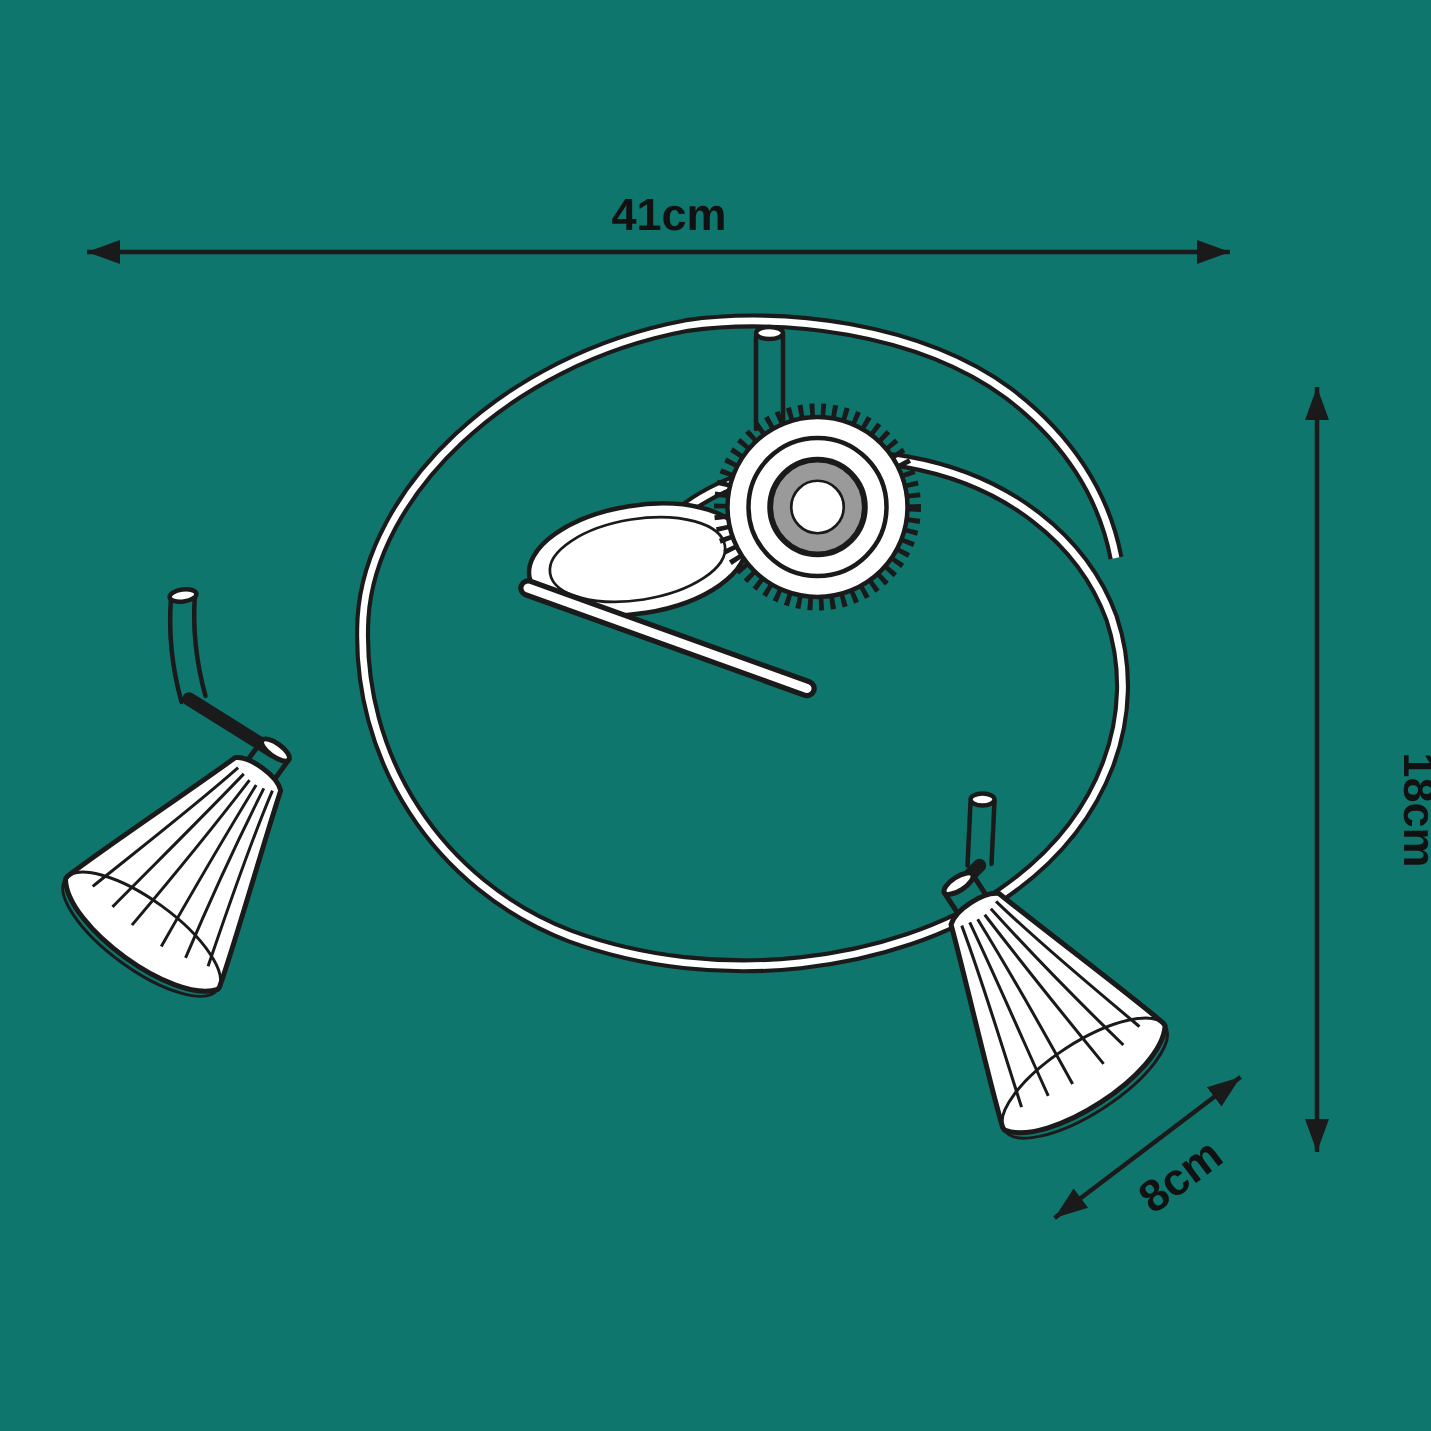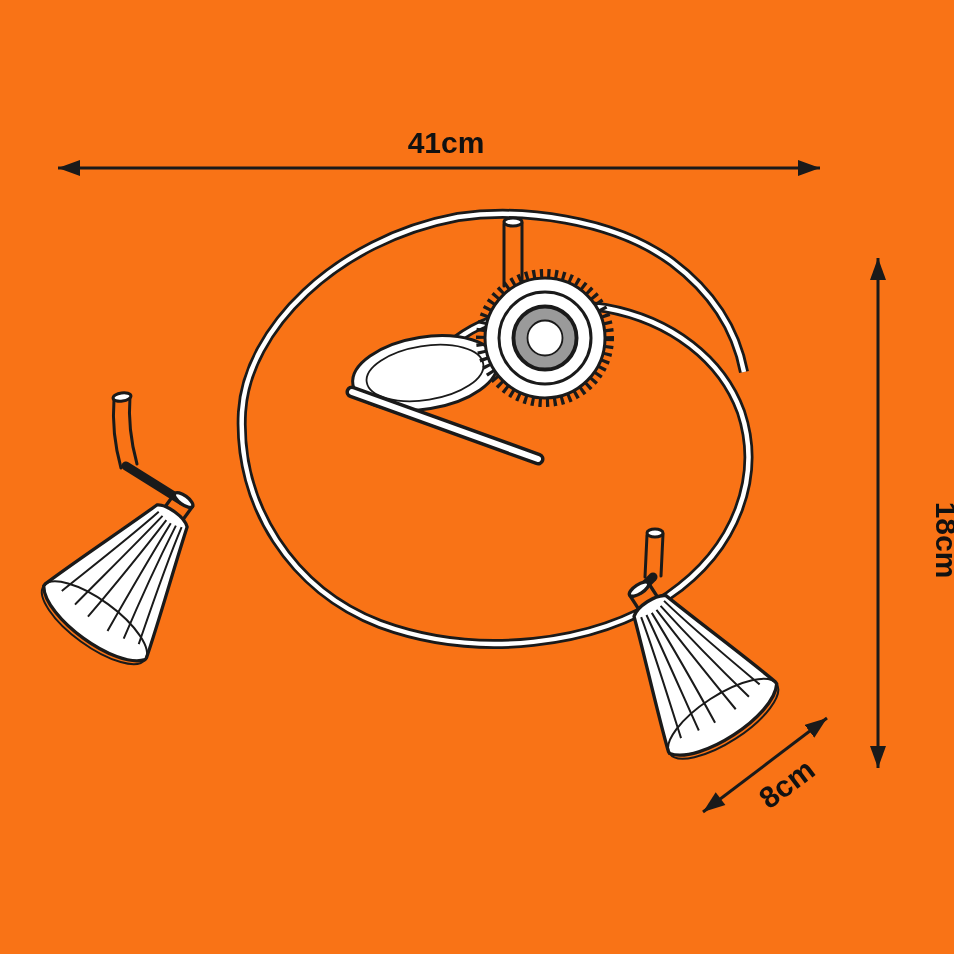--- a/index.html
+++ b/index.html
@@ -1,16 +1,16 @@
 <!DOCTYPE html>
 <html><head>
 <meta charset="utf-8">
 <style>
   html,body{margin:0;padding:0;background:#ffffff;}
-  .stage{position:relative;width:954px;height:954px;background:#f97316;overflow:hidden;
+  .stage{position:relative;width:954px;height:954px;background:#0f766e;overflow:hidden;
          font-family:"Liberation Sans",sans-serif;}
   svg{display:block;}
   .ln{stroke:#1a1a1a;stroke-width:3;fill:none;stroke-linecap:round;stroke-linejoin:round;}
   .thin{stroke:#1a1a1a;stroke-width:1.8;fill:none;}
   .fillw{fill:#ffffff;}
   .tube{stroke:#1a1a1a;stroke-width:10;fill:none;}
   .tubecore{stroke:#ffffff;stroke-width:4.5;fill:none;}
   .dim{stroke:#1a1a1a;stroke-width:3;}
   .elbow{stroke:#1a1a1a;stroke-width:9;stroke-linecap:round;fill:none;}
   text.dimlabel{font-family:"Liberation Sans",sans-serif;font-weight:bold;font-size:30px;fill:#111111;}

